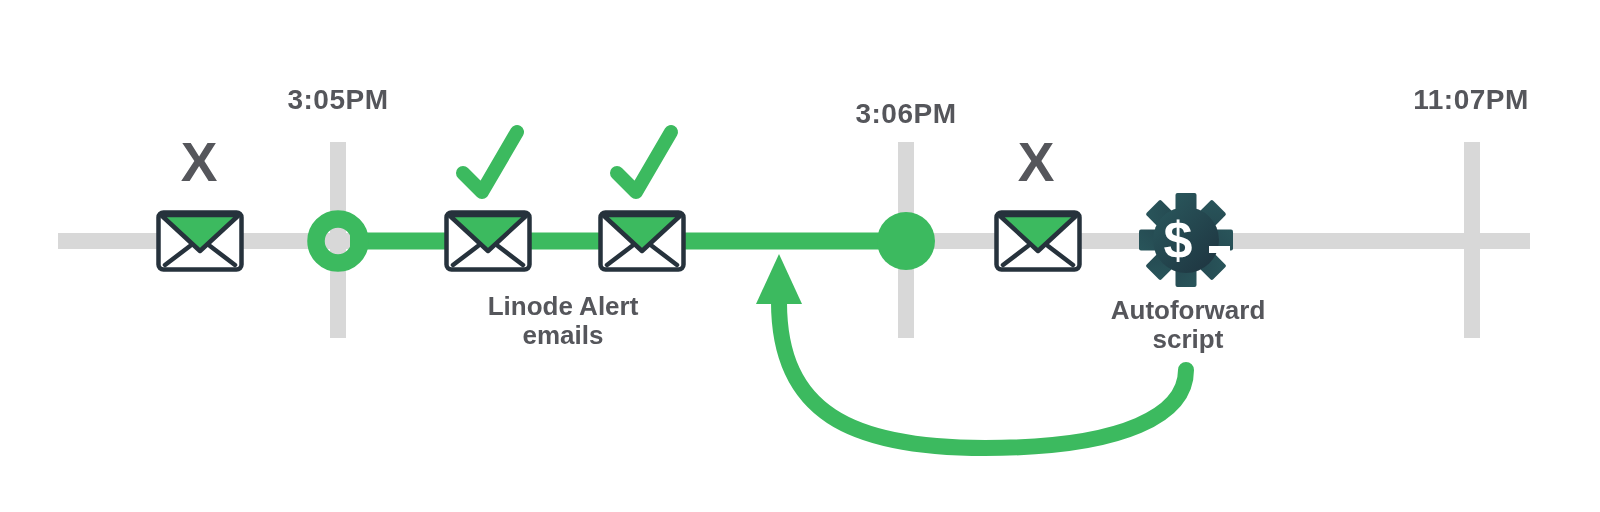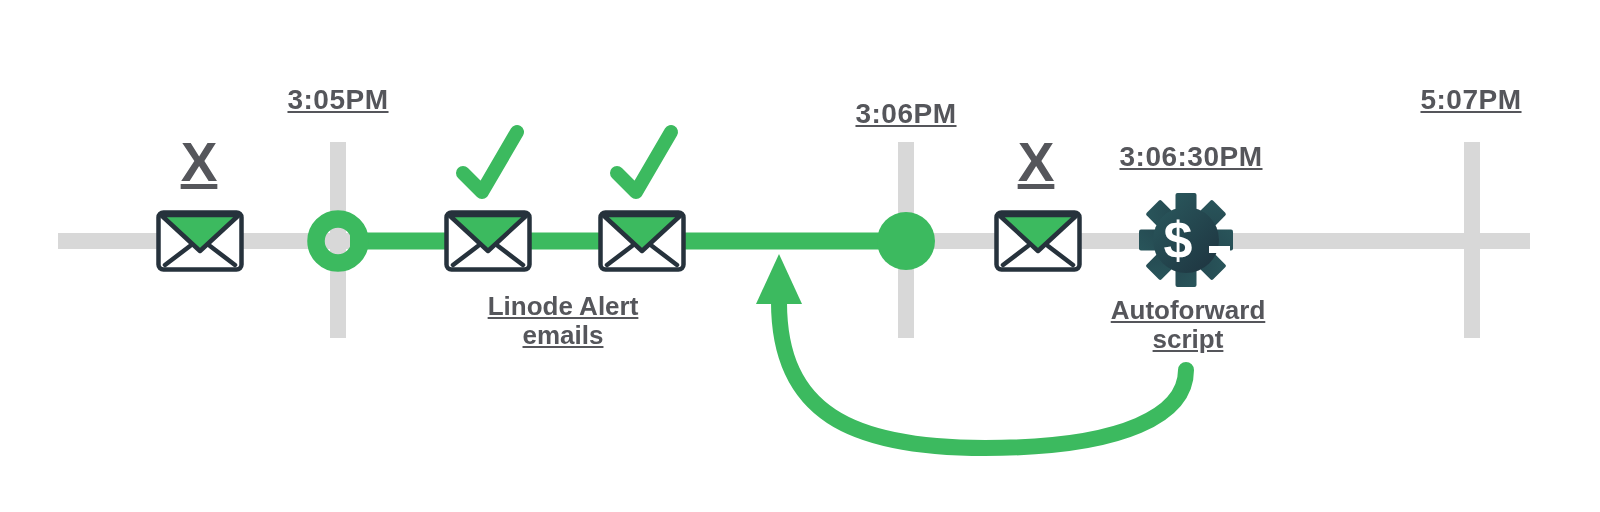--- a/index.html
+++ b/index.html
@@ -12,21 +12,20 @@
     font-family: "Liberation Sans", sans-serif;
   }
   .stage svg { position: absolute; left: 0; top: 0; }
   .lbl {
     position: absolute;
     transform: translate(-50%, -50%);
     font-weight: bold;
     color: var(--text);
     white-space: pre-line;
     text-align: center;
-    text-decoration: underline;
   }
   .time    { font-size: 28px; letter-spacing: 0.5px; }
   .caption { font-size: 26px; line-height: 29px; }
   .xmark   { font-size: 55px; }
 
   .track-fill  { fill: var(--track); }
   .green-fill  { fill: var(--green); }
   .ring        { fill: none; stroke: var(--green); stroke-width: 17.5; }
   .env-body    { fill: var(--white); stroke: var(--ink); stroke-width: 4.5; }
   .env-flap    { fill: var(--green); stroke: var(--ink); stroke-width: 4.5; stroke-linejoin: round; }
@@ -103,22 +102,21 @@
     </g>
 
     <g>
       <path class="arrow-curve" d="M1186,370 C1186,414 1126,448 985,448 C850,448 779,412 779,302"></path>
       <polygon class="green-fill" points="779,254 756,304 802,304"></polygon>
     </g>
   </svg>
 
   <div class="lbl time" style="left:338px; top:100px">3:05PM</div>
   <div class="lbl time" style="left:906px; top:114px">3:06PM</div>
-  <div class="lbl time" style="left:1471px; top:100px">5:07PM</div>
-  <div class="lbl time" style="left:1191px; top:157px">3:06:30PM</div>
+  <div class="lbl time" style="left:1471px; top:100px">11:07PM</div>
 
   <div class="lbl xmark" style="left:199px; top:162px">X</div>
   <div class="lbl xmark" style="left:1036px; top:162px">X</div>
 
   <div class="lbl caption" style="left:563px; top:321px">Linode Alert
 emails</div>
   <div class="lbl caption" style="left:1188px; top:325px">Autoforward
 script</div>
 
 </div>

